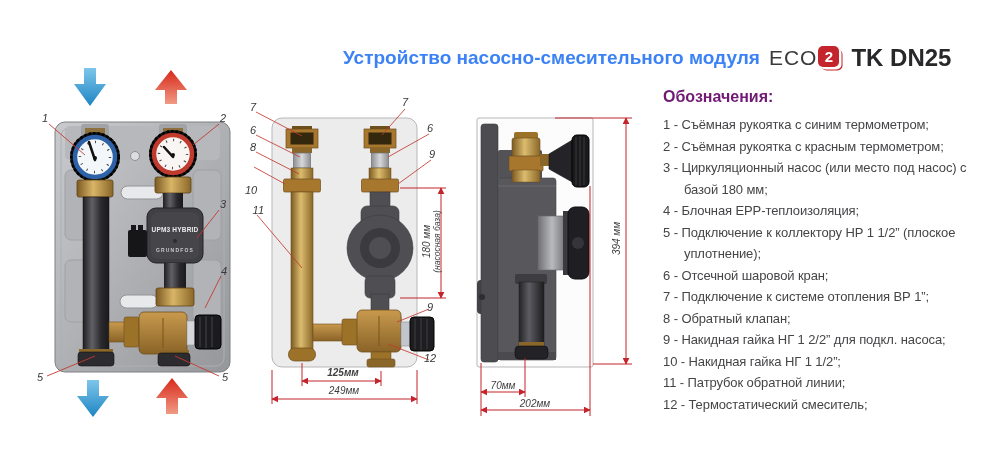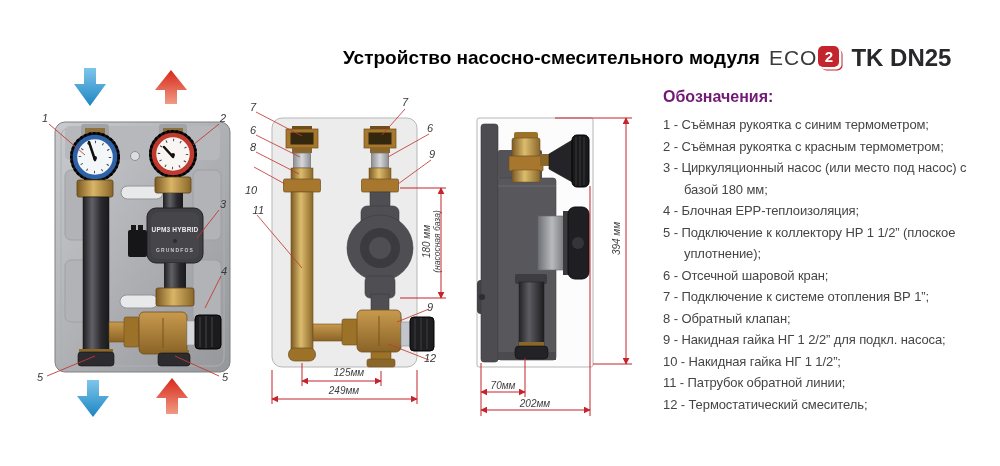--- a/index.html
+++ b/index.html
@@ -1,21 +1,21 @@
 <!DOCTYPE html>
 <html><head>
 <meta charset="utf-8">
 <style>
   html,body{margin:0;padding:0;background:#fff;}
   .canvas{position:relative;width:1000px;height:466px;background:#fff;overflow:hidden;
           font-family:"Liberation Sans",sans-serif;}
 
   
   .title{position:absolute;left:343px;top:44px;display:flex;align-items:center;white-space:nowrap;}
-  .title-main{font-size:19px;font-weight:bold;color:#000000;}
+  .title-main{font-size:19px;font-weight:bold;color:#3b82f6;}
   .eco-wrap{display:flex;align-items:flex-start;margin-left:9px;}
   .eco-word{font-size:21px;font-weight:normal;letter-spacing:1px;color:#3a3a3c;}
   .eco-badge{display:inline-block;width:21px;height:21px;line-height:21px;text-align:center;
              background:#c4242b;color:#fff;font-weight:bold;font-size:15px;border-radius:5px;
              box-shadow:2.5px 2.5px 0 0 #fff, 3.5px 3.5px 0 0 #c4242b;margin-left:1px;}
   .title-suffix{font-size:24px;font-weight:bold;color:#28282a;margin-left:12px;}
 
   
   .legend{position:absolute;left:663px;top:88px;width:337px;}
   .legend-h{font-size:16px;font-weight:bold;color:#701a75;margin:0 0 8px 0;}
@@ -292,21 +292,21 @@
     <span class="co" style="left:2px;top:34px;">6</span>
     <span class="co" style="left:2px;top:51px;">8</span>
     <span class="co" style="left:0px;top:66px;margin-top:28px;">10</span>
     <span class="co" style="left:7px;top:114px;text-align:right;">11</span>
     <span class="co" style="left:154px;top:6px;">7</span>
     <span class="co" style="left:179px;top:32px;">6</span>
     <span class="co" style="left:181px;top:58px;">9</span>
     <span class="co" style="left:179px;top:211px;">9</span>
     <span class="co" style="left:179px;top:262px;">12</span>
 
-    <span class="dim" style="left:74px;top:277px;width:60px;">125мм</span>
+    <span class="dim" style="left:68px;top:277px;width:60px;font-weight:bold;">125мм</span>
     <span class="dim" style="left:69px;top:295px;width:60px;">249мм</span>
     <span class="dim-rot" style="left:131px;top:141px;width:110px;">
       <span class="l1">180 мм</span>
       <span class="l2">(насосная база)</span>
     </span>
   </div>
 
   <div class="view" style="left:465px;top:90px;width:185px;height:330px;">
     <svg width="185" height="330" viewBox="0 0 185 330">
       <defs>

